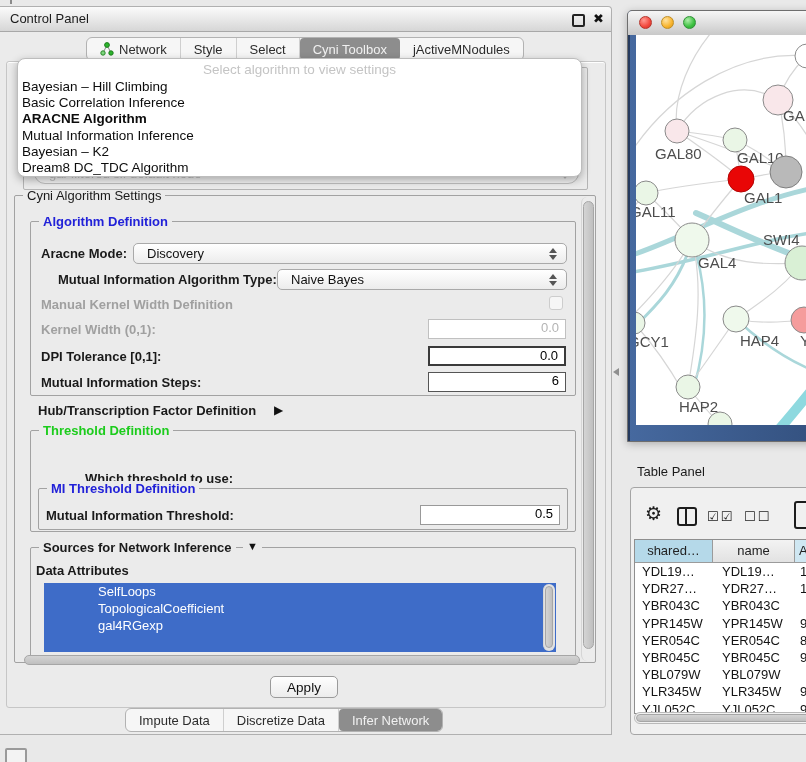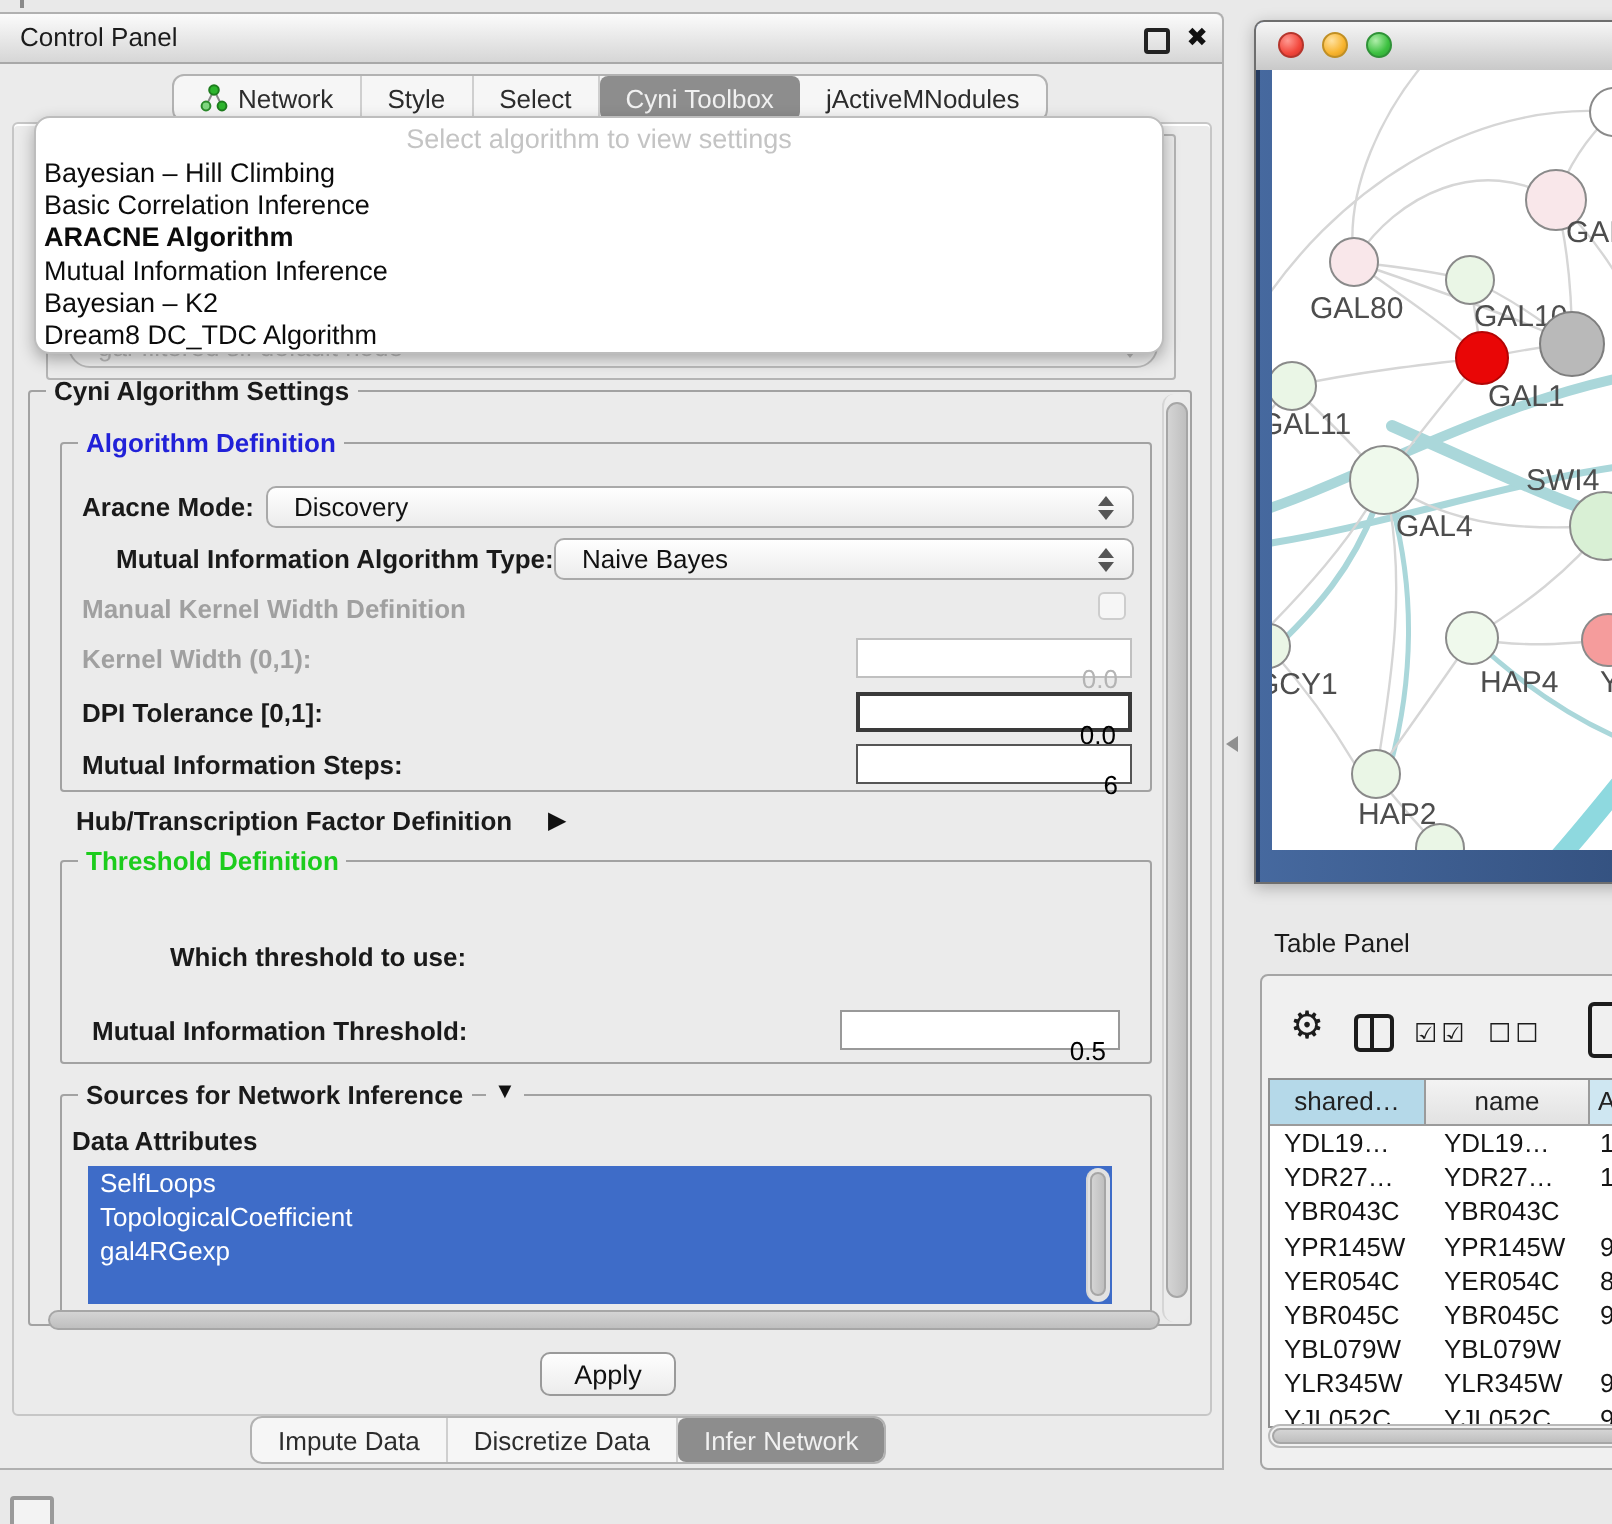--- a/index.html
+++ b/index.html
@@ -37,39 +37,39 @@
 
   
   .cp-content{position:absolute;left:6px;top:54px;width:598px;height:645px;
       border:1px solid #c6c6c6;border-radius:3px;background:#ebebeb;
       box-shadow:inset 0 1px 0 #ffffff;}
 
   
   .grp{position:absolute;border:1px solid #a2a2a2;border-radius:2px;box-sizing:border-box;}
   .grp-title{position:absolute;top:-8px;left:8px;background:#ebebeb;padding:0 4px;
       font-size:13px;font-weight:bold;white-space:nowrap;}
-  .t-black{color:#1a1a1a;font-weight:bold;}
+  .t-black{color:#1a1a1a;font-weight:normal;}
   .t-blackb{color:#1a1a1a;}
   .t-blue{color:#2121d8;}
   .t-green{color:#1ccc1c;}
 
   .lbl{position:absolute;font-weight:bold;font-size:13px;color:#1a1a1a;white-space:nowrap;}
   .lbl.dis{color:#a0a0a0;}
 
   .combo{position:absolute;height:21px;background:linear-gradient(#ffffff,#ececec);
       border:1px solid #a9a9a9;border-radius:5px;box-sizing:border-box;}
   .combo .val{position:absolute;left:13px;top:2px;font-size:13px;color:#111;white-space:nowrap;}
   .spinner{position:absolute;right:9px;top:4px;width:8px;}
   .sp-up{width:0;height:0;border-left:4px solid transparent;border-right:4px solid transparent;
       border-bottom:5px solid #555;margin-bottom:2px;}
   .sp-dn{width:0;height:0;border-left:4px solid transparent;border-right:4px solid transparent;
       border-top:5px solid #555;}
 
   .tfield{position:absolute;height:20px;background:#fff;box-sizing:border-box;
-      font-size:13px;text-align:right;padding:12px 6px 0 0;}
+      font-size:13px;text-align:right;padding:0 6px 0 0;}
   .tfield.light{border:1px solid #c0c0c0;color:#b4b4b4;}
   .tfield.strong{border:2px solid #3a3a3a;color:#000;}
   .tfield.med{border:1px solid #555;color:#000;}
   .tfield.norm{border:1px solid #999;color:#000;}
 
   .chk{position:absolute;width:14px;height:14px;border:1.5px solid #cdcdcd;
       border-radius:3px;background:#f6f6f6;box-sizing:border-box;}
 
   .arrow-right{font-size:12px;color:#111;}
   .arrow-down{font-size:11px;color:#111;}
@@ -94,21 +94,21 @@
   
   .vtrack{position:absolute;background:#ececec;border-left:1px solid #d5d5d5;border-radius:6px;}
   .vthumb{position:absolute;background:linear-gradient(90deg,#d4d4d4,#bfbfbf);
       border:1px solid #a6a6a6;border-radius:6px;box-sizing:border-box;}
   .hthumb{position:absolute;background:linear-gradient(#d4d4d4,#bfbfbf);
       border:1px solid #a6a6a6;border-radius:6px;box-sizing:border-box;}
 
   
   .attr-list{position:absolute;left:44px;top:576px;width:512px;height:69px;
       background:#3e6cc8;overflow:hidden;}
-  .attr-item{color:#ffffff;font-size:13px;line-height:17.2px;padding-left:6px;white-space:nowrap;}
+  .attr-item{color:#ffffff;font-size:13px;line-height:17.2px;padding-left:6px;white-space:nowrap;margin-left:48px;}
 
   .apply-btn{position:absolute;left:270px;top:669px;width:68px;height:22px;
       background:linear-gradient(#fefefe,#ececec);border:1px solid #9a9a9a;border-radius:5px;
       font-size:13.5px;color:#111;text-align:center;line-height:21px;box-sizing:border-box;}
 
   
   .net-win{position:absolute;left:627px;top:10px;width:200px;height:432px;
       border:1px solid #6e6e6e;border-radius:5px 5px 0 0;box-sizing:border-box;
       box-shadow:0 2px 8px rgba(0,0,0,.25);background:#3f5f99;}
   .net-titlebar{position:absolute;left:0;top:0;right:0;height:24px;
@@ -266,20 +266,23 @@
   <div class="tfield med" style="left:428px;top:365px;width:138px;">6</div>
 
   <div class="lbl" style="left:38px;top:396px;">Hub/Transcription Factor Definition</div>
   <div class="abs arrow-right" style="left:274px;top:396px;">▶</div>
 
   <div class="grp" style="left:30px;top:423px;width:546px;height:102px;">
     <span class="grp-title t-green">Threshold Definition</span>
   </div>
   <div class="lbl" style="left:85px;top:464px;text-align:center;">Which threshold to use:</div>
 
+  <div class="grp" style="left:38px;top:481px;width:530px;height:42px;">
+    <span class="grp-title t-blue">MI Threshold Definition</span>
+  </div>
   <div class="lbl" style="left:46px;top:501px;">Mutual Information Threshold:</div>
   <div class="tfield norm" style="left:420px;top:498px;width:140px;">0.5</div>
 
   <div class="grp" style="left:30px;top:540px;width:546px;height:113px;">
     <span class="grp-title t-blackb">Sources for Network Inference</span>
     <span class="grp-title t-blackb arrow-down" style="left:212px;">▼</span>
   </div>
   <div class="lbl" style="left:36px;top:556px;">Data Attributes</div>
 
   <div class="attr-list">

